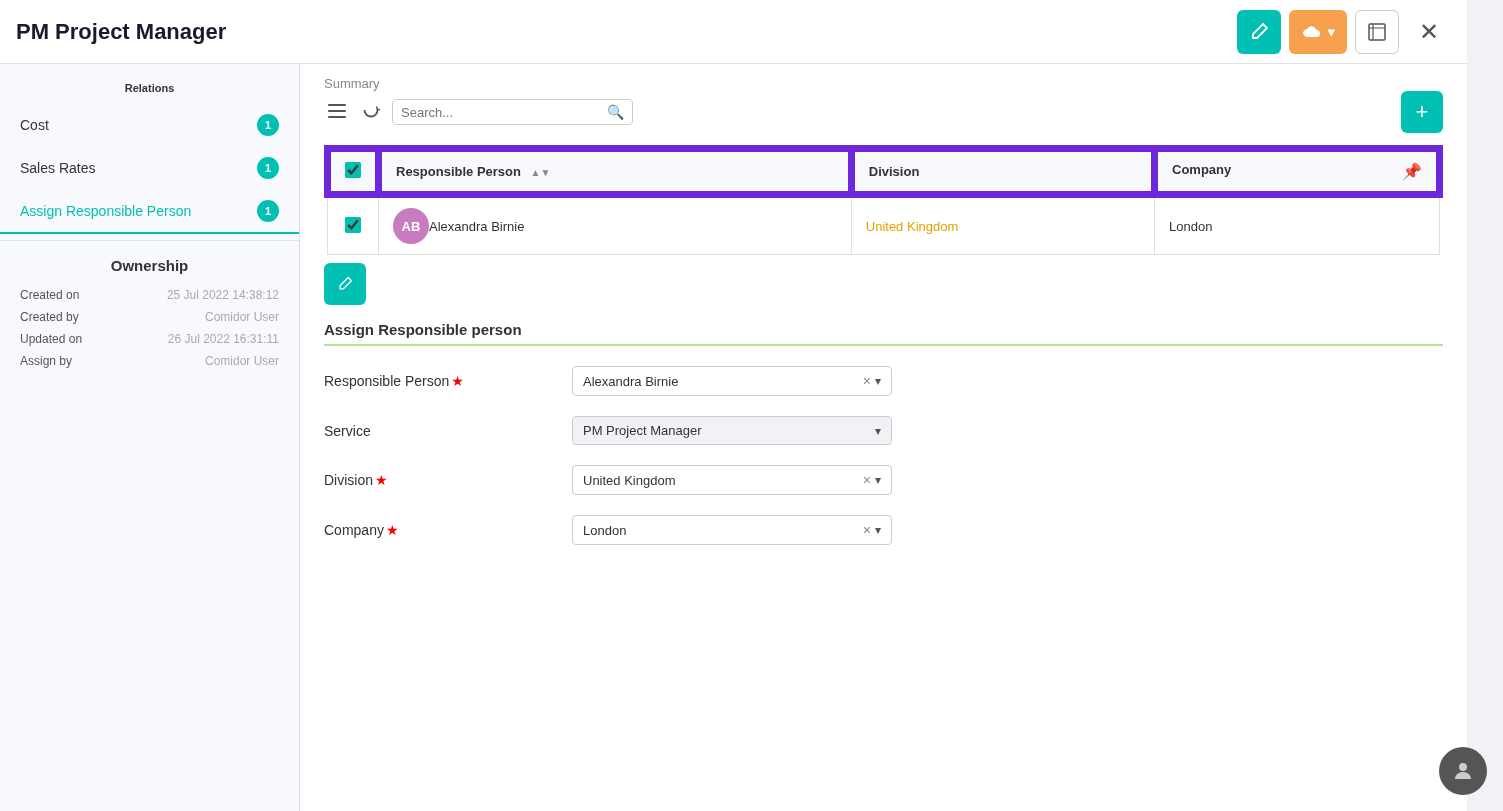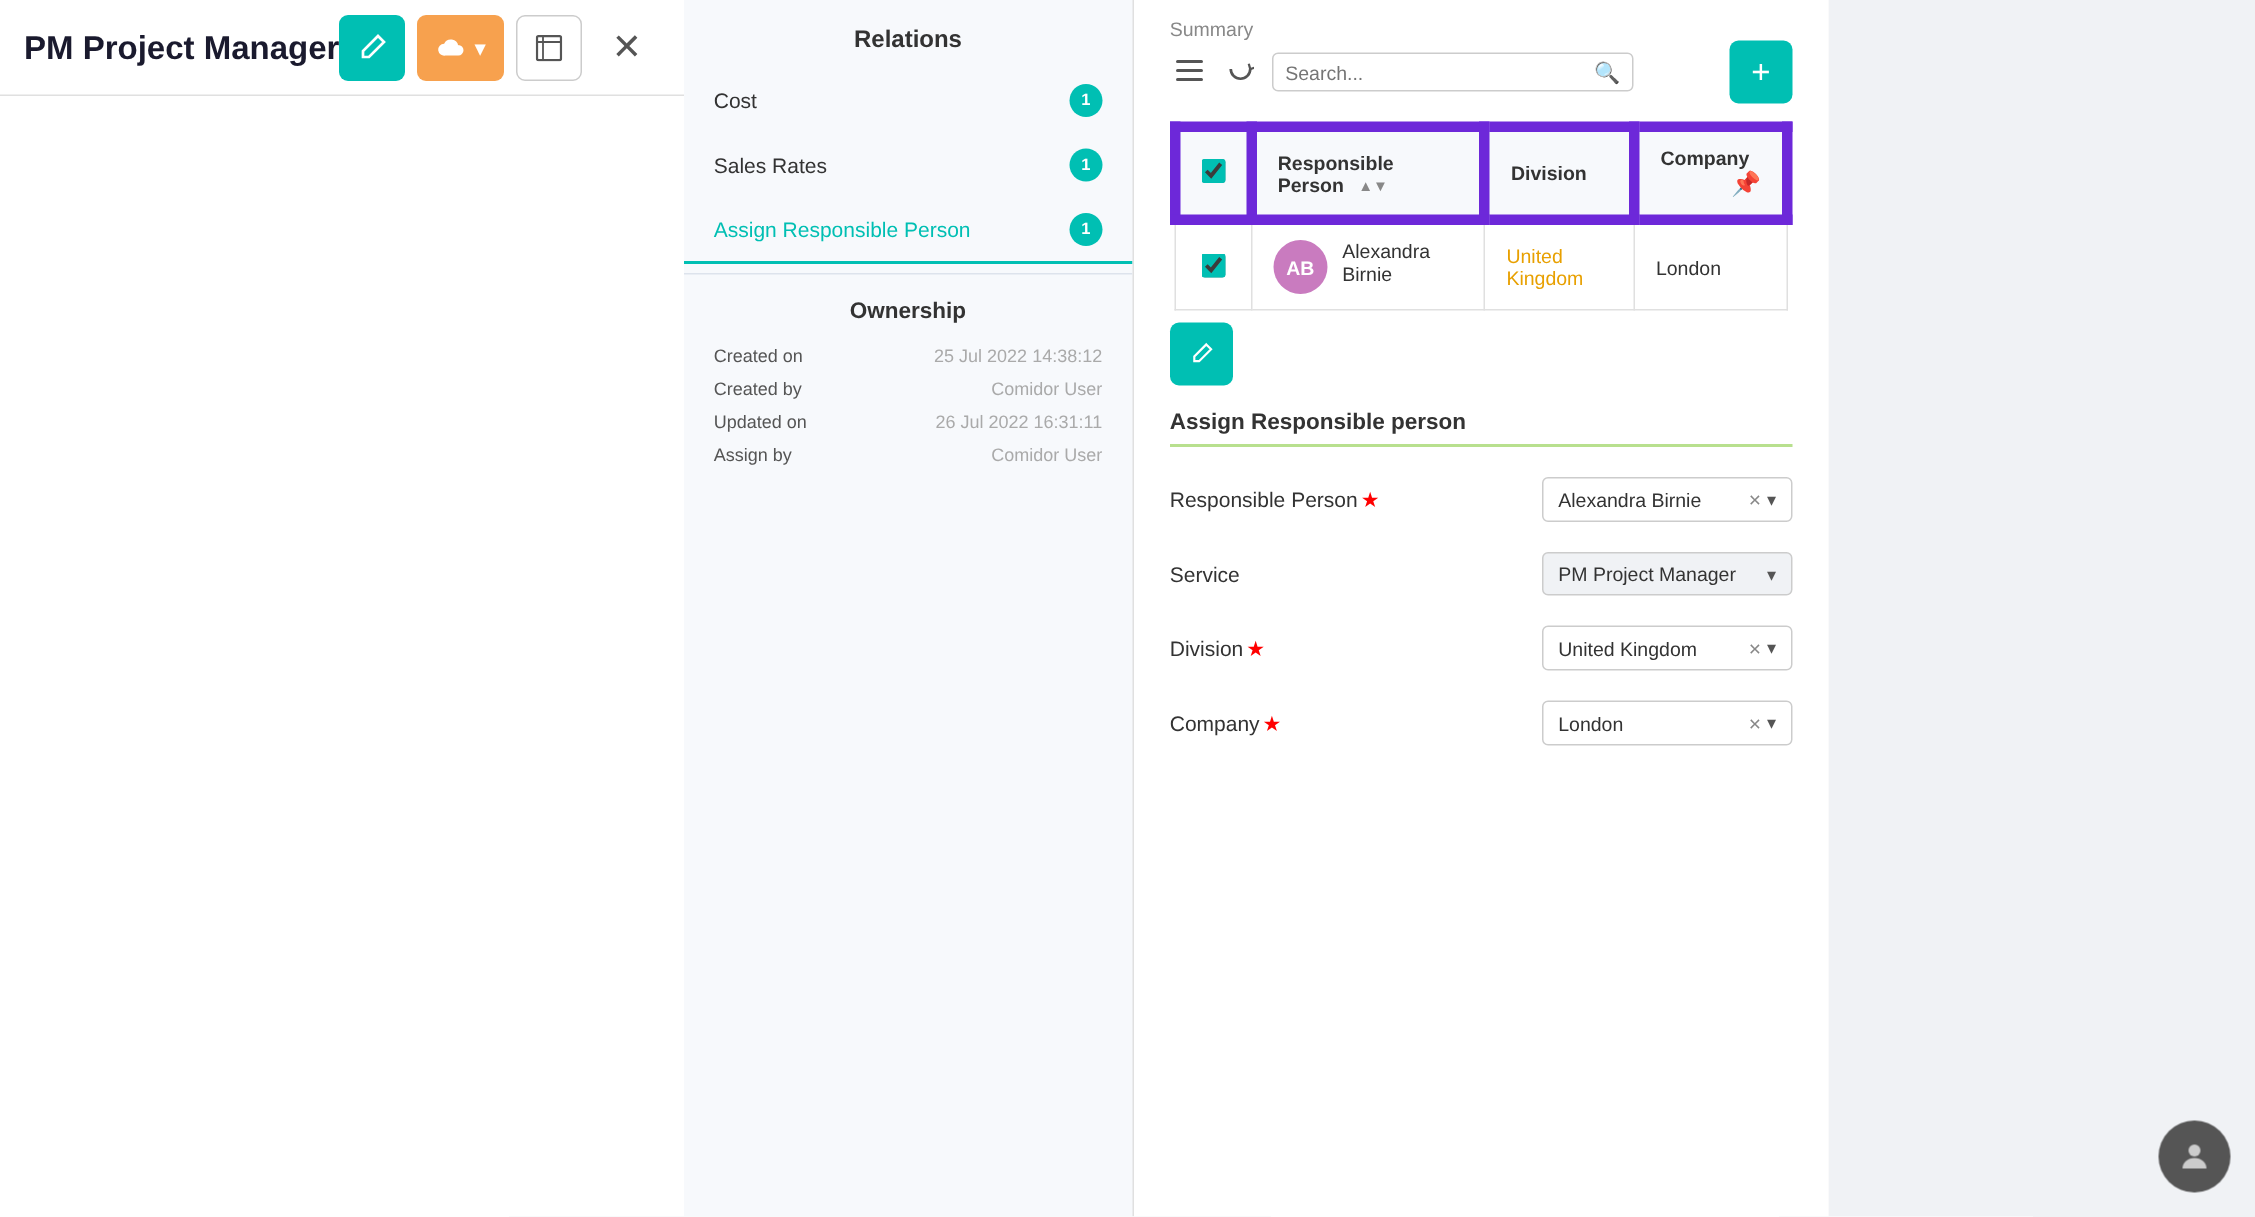--- a/index.html
+++ b/index.html
@@ -1,23 +1,23 @@
 <!DOCTYPE html>
 <html><head>
   <meta charset="utf-8">
   <style>
     * { box-sizing: border-box; margin: 0; padding: 0; font-family: 'Segoe UI', Arial, sans-serif; }
     body { background: #f0f2f5; width: 1503px; height: 811px; overflow: hidden; }
 
     .app-container {
-      width: 1219px;
+      width: 1467px;
       height: 811px;
       background: #fff;
       display: flex;
-      flex-direction: row;
+      flex-direction: column;
     }
 
     
     .header {
       display: flex;
       align-items: center;
       justify-content: space-between;
       padding: 0 16px;
       height: 64px;
       background: #fff;
@@ -97,21 +97,21 @@
     .sidebar {
       width: 300px;
       background: #f7f9fc;
       border-right: 1px solid #e0e0e0;
       display: flex;
       flex-direction: column;
       padding: 0;
       overflow-y: auto;
     }
     .sidebar-section-title {
-      font-size: 16px;
+      font-size: 11px;
       font-weight: 600;
       color: #333;
       padding: 18px 20px 10px 20px;
       text-align: center;
     }
     .sidebar-item {
       display: flex;
       align-items: center;
       justify-content: space-between;
       padding: 10px 20px;
@@ -267,21 +267,22 @@
       text-align: center;
     }
     .checkbox {
       width: 16px;
       height: 16px;
       accent-color: #00bfb3;
       cursor: pointer;
     }
     .avatar-cell {
       display: flex;
-      gap: 10px;
+      align-items: center;
+      gap: 0;
     }
     .avatar {
       width: 36px;
       height: 36px;
       border-radius: 50%;
       background: #c97bbf;
       display: flex;
       align-items: center;
       justify-content: center;
       color: #fff;

